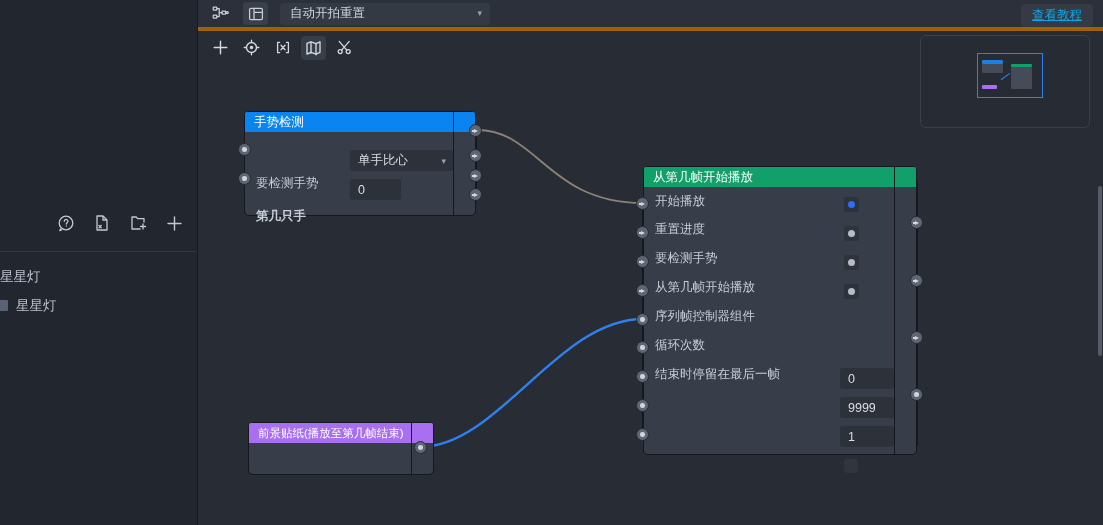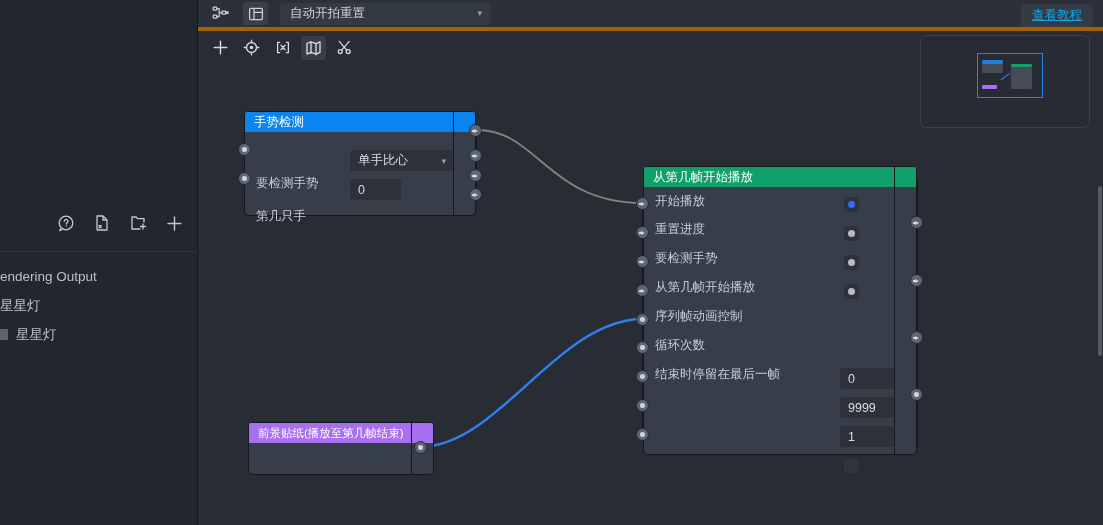--- a/index.html
+++ b/index.html
@@ -207,23 +207,20 @@
       </div>
       <div class="lp-icon">
         <svg width="19" height="19" viewBox="0 0 19 19" fill="none" stroke="currentColor" stroke-width="1.4">
           <path d="M9.5 3v13M3 9.5h13" stroke-linecap="round"></path>
         </svg>
       </div>
     </div>
     <div class="lp-divider"></div>
     <div class="lp-list">
       <div class="lp-item indent1">
-        <span>endering Output</span>
-      </div>
-      <div class="lp-item indent1">
         <span>星星灯</span>
       </div>
       <div class="lp-item indent2">
         <span class="lp-item-ico"></span>
         <span>星星灯</span>
       </div>
     </div>
   </div>
 
   <div class="main">
@@ -312,21 +309,21 @@
       <div class="nodes">
 
         <div class="node" style="left:46px; top:80px; width:232px; height:105px;">
           <div class="node-title" style="background:#0a84f0;">
             <span>手势检测</span>
           </div>
           <div class="node-body">
             <div class="row" style="height:38px;margin-top:32px;">
               <span class="row-label">要检测手势</span>
             </div>
-            <div class="row" style="height:29px;">
+            <div class="row" style="height:29px;font-weight:bold;">
               <span class="row-label">第几只手</span>
             </div>
           </div>
           <div class="field select" style="left:105px; top:38px; width:103px;">
             <span>单手比心</span>
             <span class="chev">▾</span>
           </div>
           <div class="field" style="left:105px; top:67px; width:51px;">
             <span>0</span>
           </div>
@@ -353,21 +350,21 @@
             <div class="row">
               <span class="row-label">重置进度</span>
             </div>
             <div class="row">
               <span class="row-label">要检测手势</span>
             </div>
             <div class="row">
               <span class="row-label">从第几帧开始播放</span>
             </div>
             <div class="row">
-              <span class="row-label">序列帧动画控制</span>
+              <span class="row-label">序列帧控制器组件</span>
             </div>
             <div class="row">
               <span class="row-label">循环次数</span>
             </div>
             <div class="row">
               <span class="row-label">结束时停留在最后一帧</span>
             </div>
           </div>
 
           <div class="radio on" style="left:200px; top:30px;">

